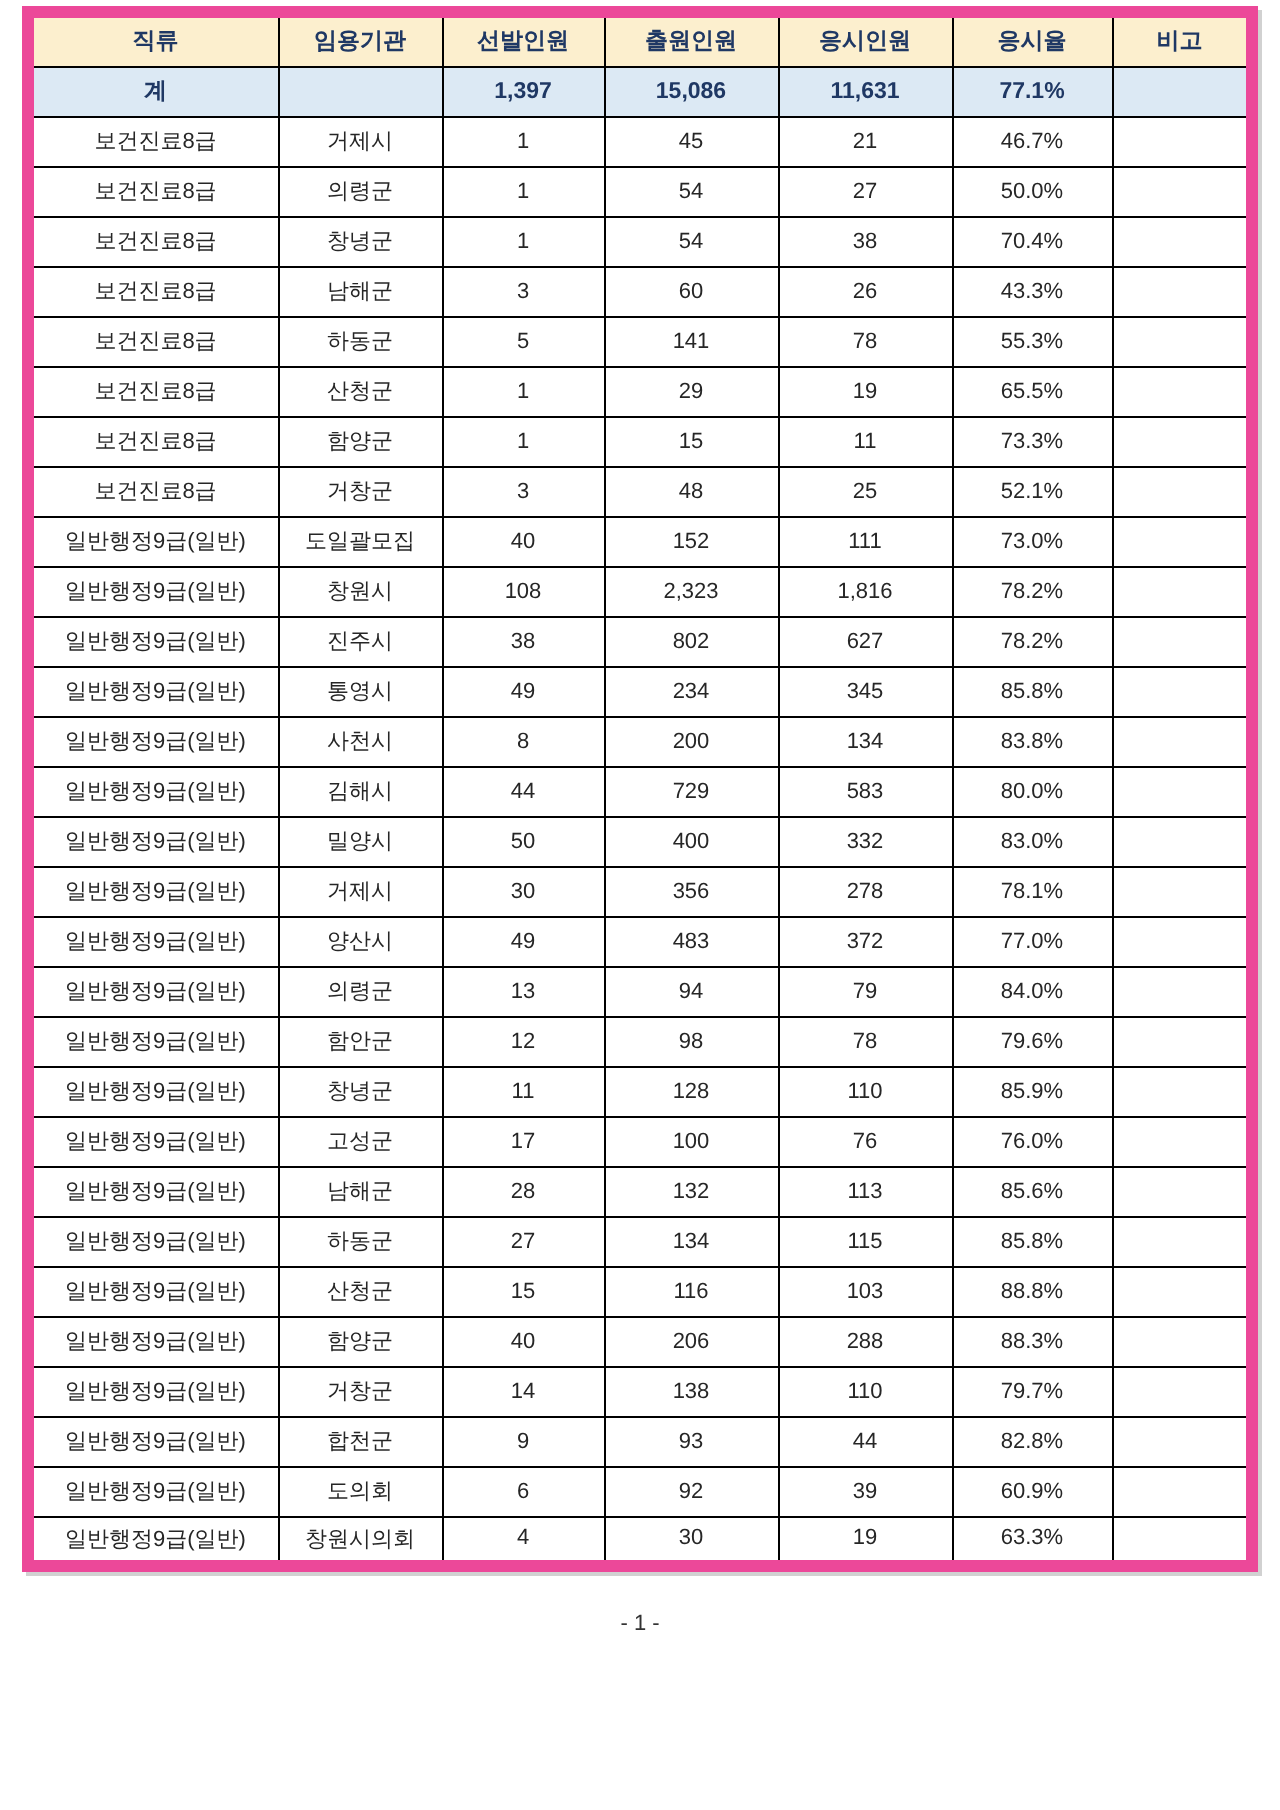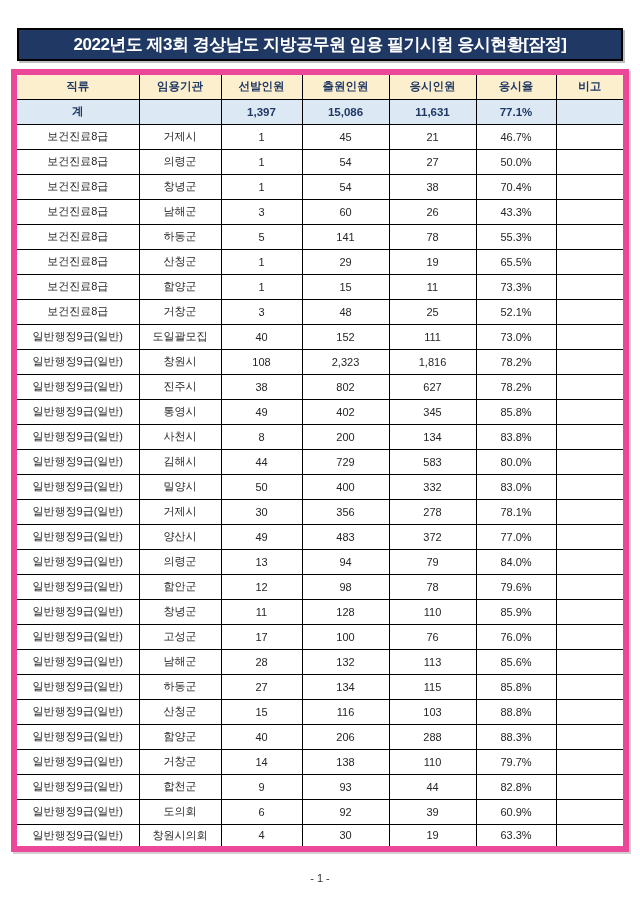--- a/index.html
+++ b/index.html
@@ -70,21 +70,20 @@
     text-align: center;
     font-size: 11px;
     color: #333333;
   }
 </style>
 </head>
 <body>
 
 <div class="page">
 
-  <div class="title-banner">2022년도 제3회 경상남도 지방공무원 임용 필기시험 응시현황[잠정]</div>
 
   <table class="exam-table">
     <colgroup>
       <col style="width:125px">
       <col style="width:82px">
       <col style="width:81px">
       <col style="width:87px">
       <col style="width:87px">
       <col style="width:80px">
       <col style="width:70px">
@@ -208,21 +207,21 @@
     <td>38</td>
     <td>802</td>
     <td>627</td>
     <td>78.2%</td>
     <td></td>
   </tr>
         <tr>
     <td>일반행정9급(일반)</td>
     <td>통영시</td>
     <td>49</td>
-    <td>402</td>
+    <td>234</td>
     <td>345</td>
     <td>85.8%</td>
     <td></td>
   </tr>
         <tr>
     <td>일반행정9급(일반)</td>
     <td>사천시</td>
     <td>8</td>
     <td>200</td>
     <td>134</td>

